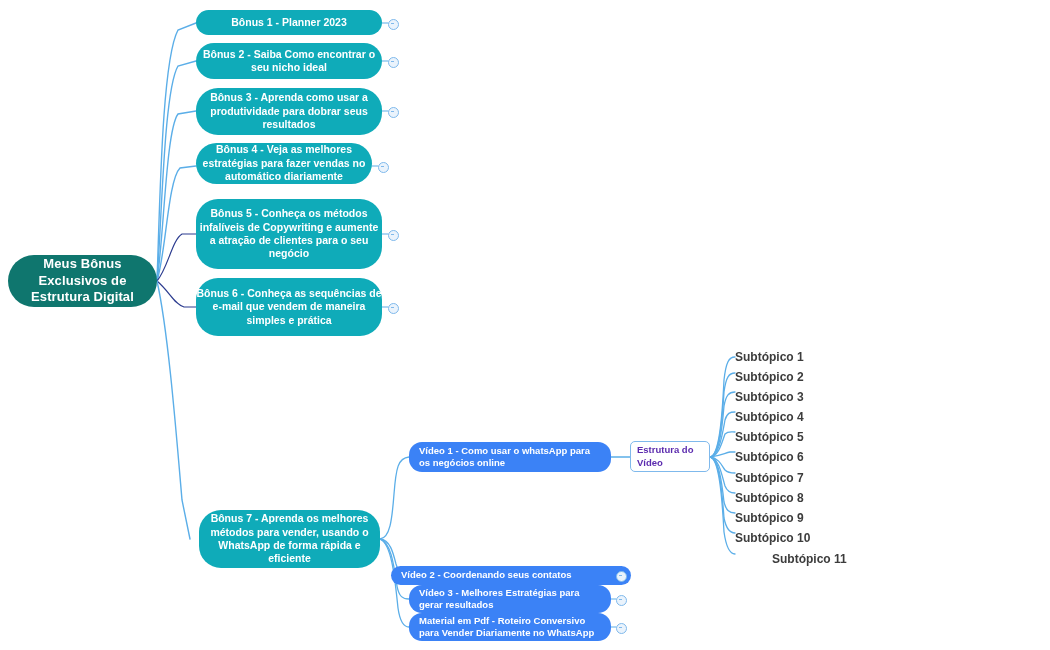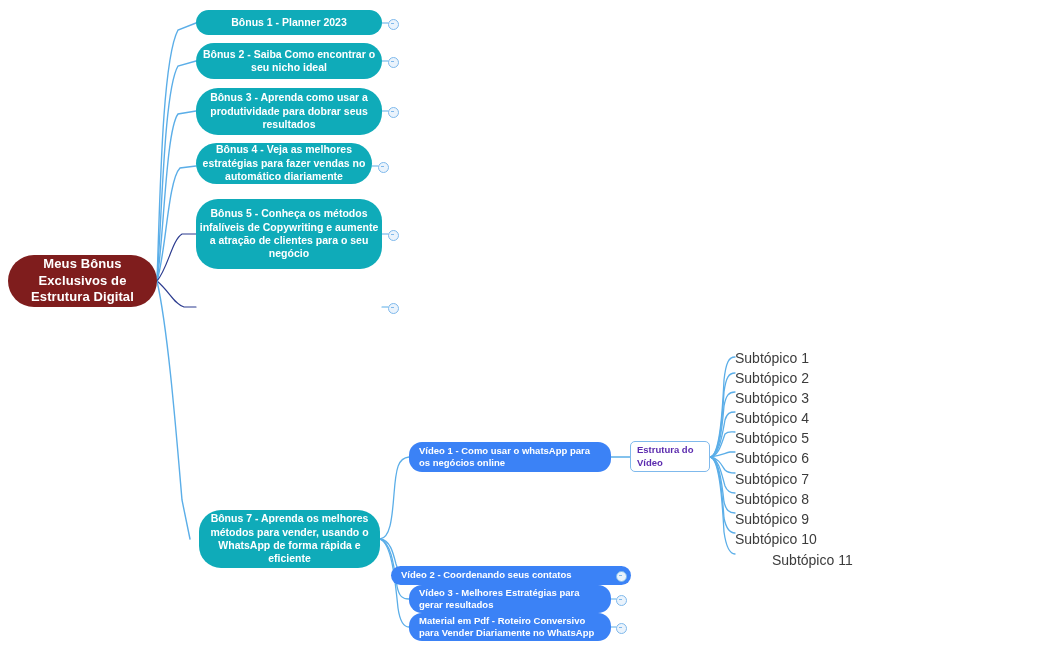--- a/index.html
+++ b/index.html
@@ -32,21 +32,21 @@
     align-items: center;
     justify-content: center;
     text-align: center;
     color: #ffffff;
     line-height: 1.28;
     z-index: 5;
   }
   .node span { display: block; width: 100%; }
 
   .root {
-    background: #7f1d1d;
+    background: #0f766e;
     border-radius: 26px;
     font-size: 13px;
     font-weight: bold;
     letter-spacing: .1px;
   }
   .bonus {
     background: #0FABB9;
     border-radius: 22px;
     font-size: 10.5px;
     font-weight: bold;
@@ -73,22 +73,22 @@
     font-weight: bold;
     line-height: 1.3;
     display: flex;
     align-items: center;
     padding: 3px 6px;
     z-index: 5;
   }
   .subtopic {
     position: absolute;
     color: #3C3C3C;
-    font-size: 14px;
-    font-weight: normal;
+    font-size: 12px;
+    font-weight: bold;
     white-space: nowrap;
     z-index: 5;
   }
   .collapse-icon {
     position: absolute;
     width: 9px;
     height: 9px;
     border-radius: 50%;
     border: 1px solid #7FB9EC;
     background: #EAF3FC;
@@ -178,20 +178,23 @@
   <div class="node bonus" style="left:196px; top:143px; width:176px; height:41px;">
     <span>Bônus 4 - Veja as melhores estratégias para fazer vendas no automático diariamente</span>
   </div>
   <div class="collapse-icon" style="left:378px; top:161.5px;"></div>
 
   <div class="node bonus" style="left:196px; top:199px; width:186px; height:70px;">
     <span>Bônus 5 - Conheça os métodos infalíveis de Copywriting e  aumente a atração de clientes para o seu negócio</span>
   </div>
   <div class="collapse-icon" style="left:388px; top:229.5px;"></div>
 
+  <div class="node bonus" style="left:196px; top:278px; width:186px; height:58px;">
+    <span>Bônus 6 - Conheça as sequências de e-mail que vendem de maneira simples e prática</span>
+  </div>
   <div class="collapse-icon" style="left:388px; top:302.5px;"></div>
 
   <div class="node bonus" style="left:199px; top:510px; width:181px; height:58px;">
     <span>Bônus 7 -  Aprenda os melhores métodos para vender, usando o WhatsApp de forma rápida e eficiente</span>
   </div>
 
   <div class="node video" style="left:409px; top:442px; width:202px; height:30px;">
     <span>Vídeo 1 - Como usar o whatsApp para os negócios online</span>
   </div>
 

